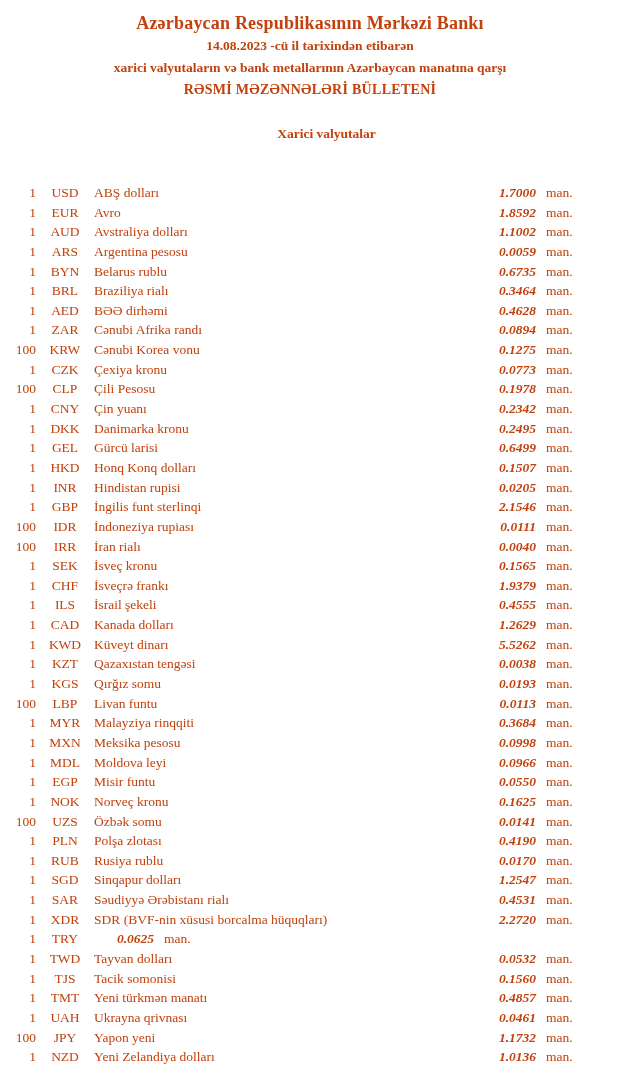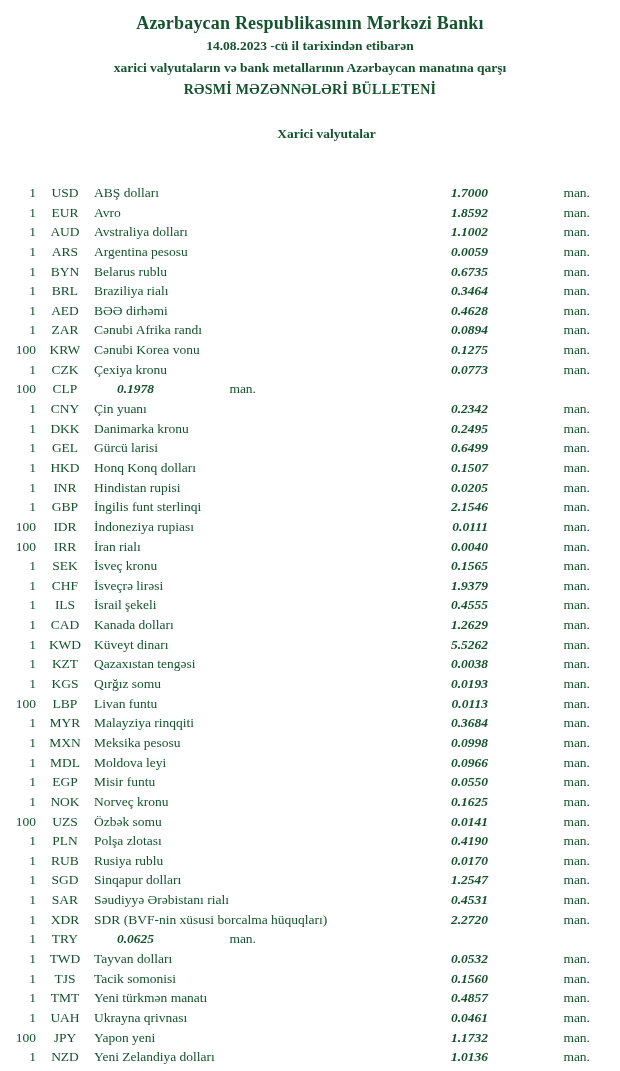--- a/index.html
+++ b/index.html
@@ -7,21 +7,21 @@
     padding: 0;
     background: #ffffff;
   }
   .page {
     position: relative;
     width: 620px;
     height: 1071px;
     background: #ffffff;
     overflow: hidden;
     font-family: "Liberation Serif", "DejaVu Serif", serif;
-    color: #14532d;
+    color: #c2410c;
   }
   .doc-header {
     text-align: center;
     padding-top: 11px;
     font-weight: bold;
   }
   .bank-name {
     font-size: 18px;
     line-height: 24px;
     letter-spacing: 0.2px;
@@ -80,22 +80,21 @@
     width: 66px;
     text-align: right;
     font-weight: bold;
     font-style: italic;
     margin-top: 7px;
   }
   .cell-unit {
     flex: none;
     width: 44px;
     padding-left: 10px;
-    text-align: right;
-    margin-left: 48px;
+    text-align: left;
   }
 </style>
 </head>
 <body>
 
 <div class="page">
   <div class="doc-header">
     <div class="bank-name">Azərbaycan Respublikasının Mərkəzi Bankı</div>
     <div class="date-line">14.08.2023 -cü il tarixindən etibarən</div>
     <div class="subtitle">xarici valyutaların və bank metallarının Azərbaycan manatına qarşı</div>
@@ -171,20 +170,21 @@
       <div class="row">
         <span class="cell-qty">1</span>
         <span class="cell-code">CZK</span>
         <span class="cell-name">Çexiya kronu</span>
         <span class="cell-rate">0.0773</span>
         <span class="cell-unit">man.</span>
       </div>
       <div class="row">
         <span class="cell-qty">100</span>
         <span class="cell-code">CLP</span>
+        <span class="cell-name">Çili Pesosu</span>
         <span class="cell-rate">0.1978</span>
         <span class="cell-unit">man.</span>
       </div>
       <div class="row">
         <span class="cell-qty">1</span>
         <span class="cell-code">CNY</span>
         <span class="cell-name">Çin yuanı</span>
         <span class="cell-rate">0.2342</span>
         <span class="cell-unit">man.</span>
       </div>
@@ -240,21 +240,21 @@
       <div class="row">
         <span class="cell-qty">1</span>
         <span class="cell-code">SEK</span>
         <span class="cell-name">İsveç kronu</span>
         <span class="cell-rate">0.1565</span>
         <span class="cell-unit">man.</span>
       </div>
       <div class="row">
         <span class="cell-qty">1</span>
         <span class="cell-code">CHF</span>
-        <span class="cell-name">İsveçrə lirəsi</span>
+        <span class="cell-name">İsveçrə frankı</span>
         <span class="cell-rate">1.9379</span>
         <span class="cell-unit">man.</span>
       </div>
       <div class="row">
         <span class="cell-qty">1</span>
         <span class="cell-code">ILS</span>
         <span class="cell-name">İsrail şekeli</span>
         <span class="cell-rate">0.4555</span>
         <span class="cell-unit">man.</span>
       </div>

